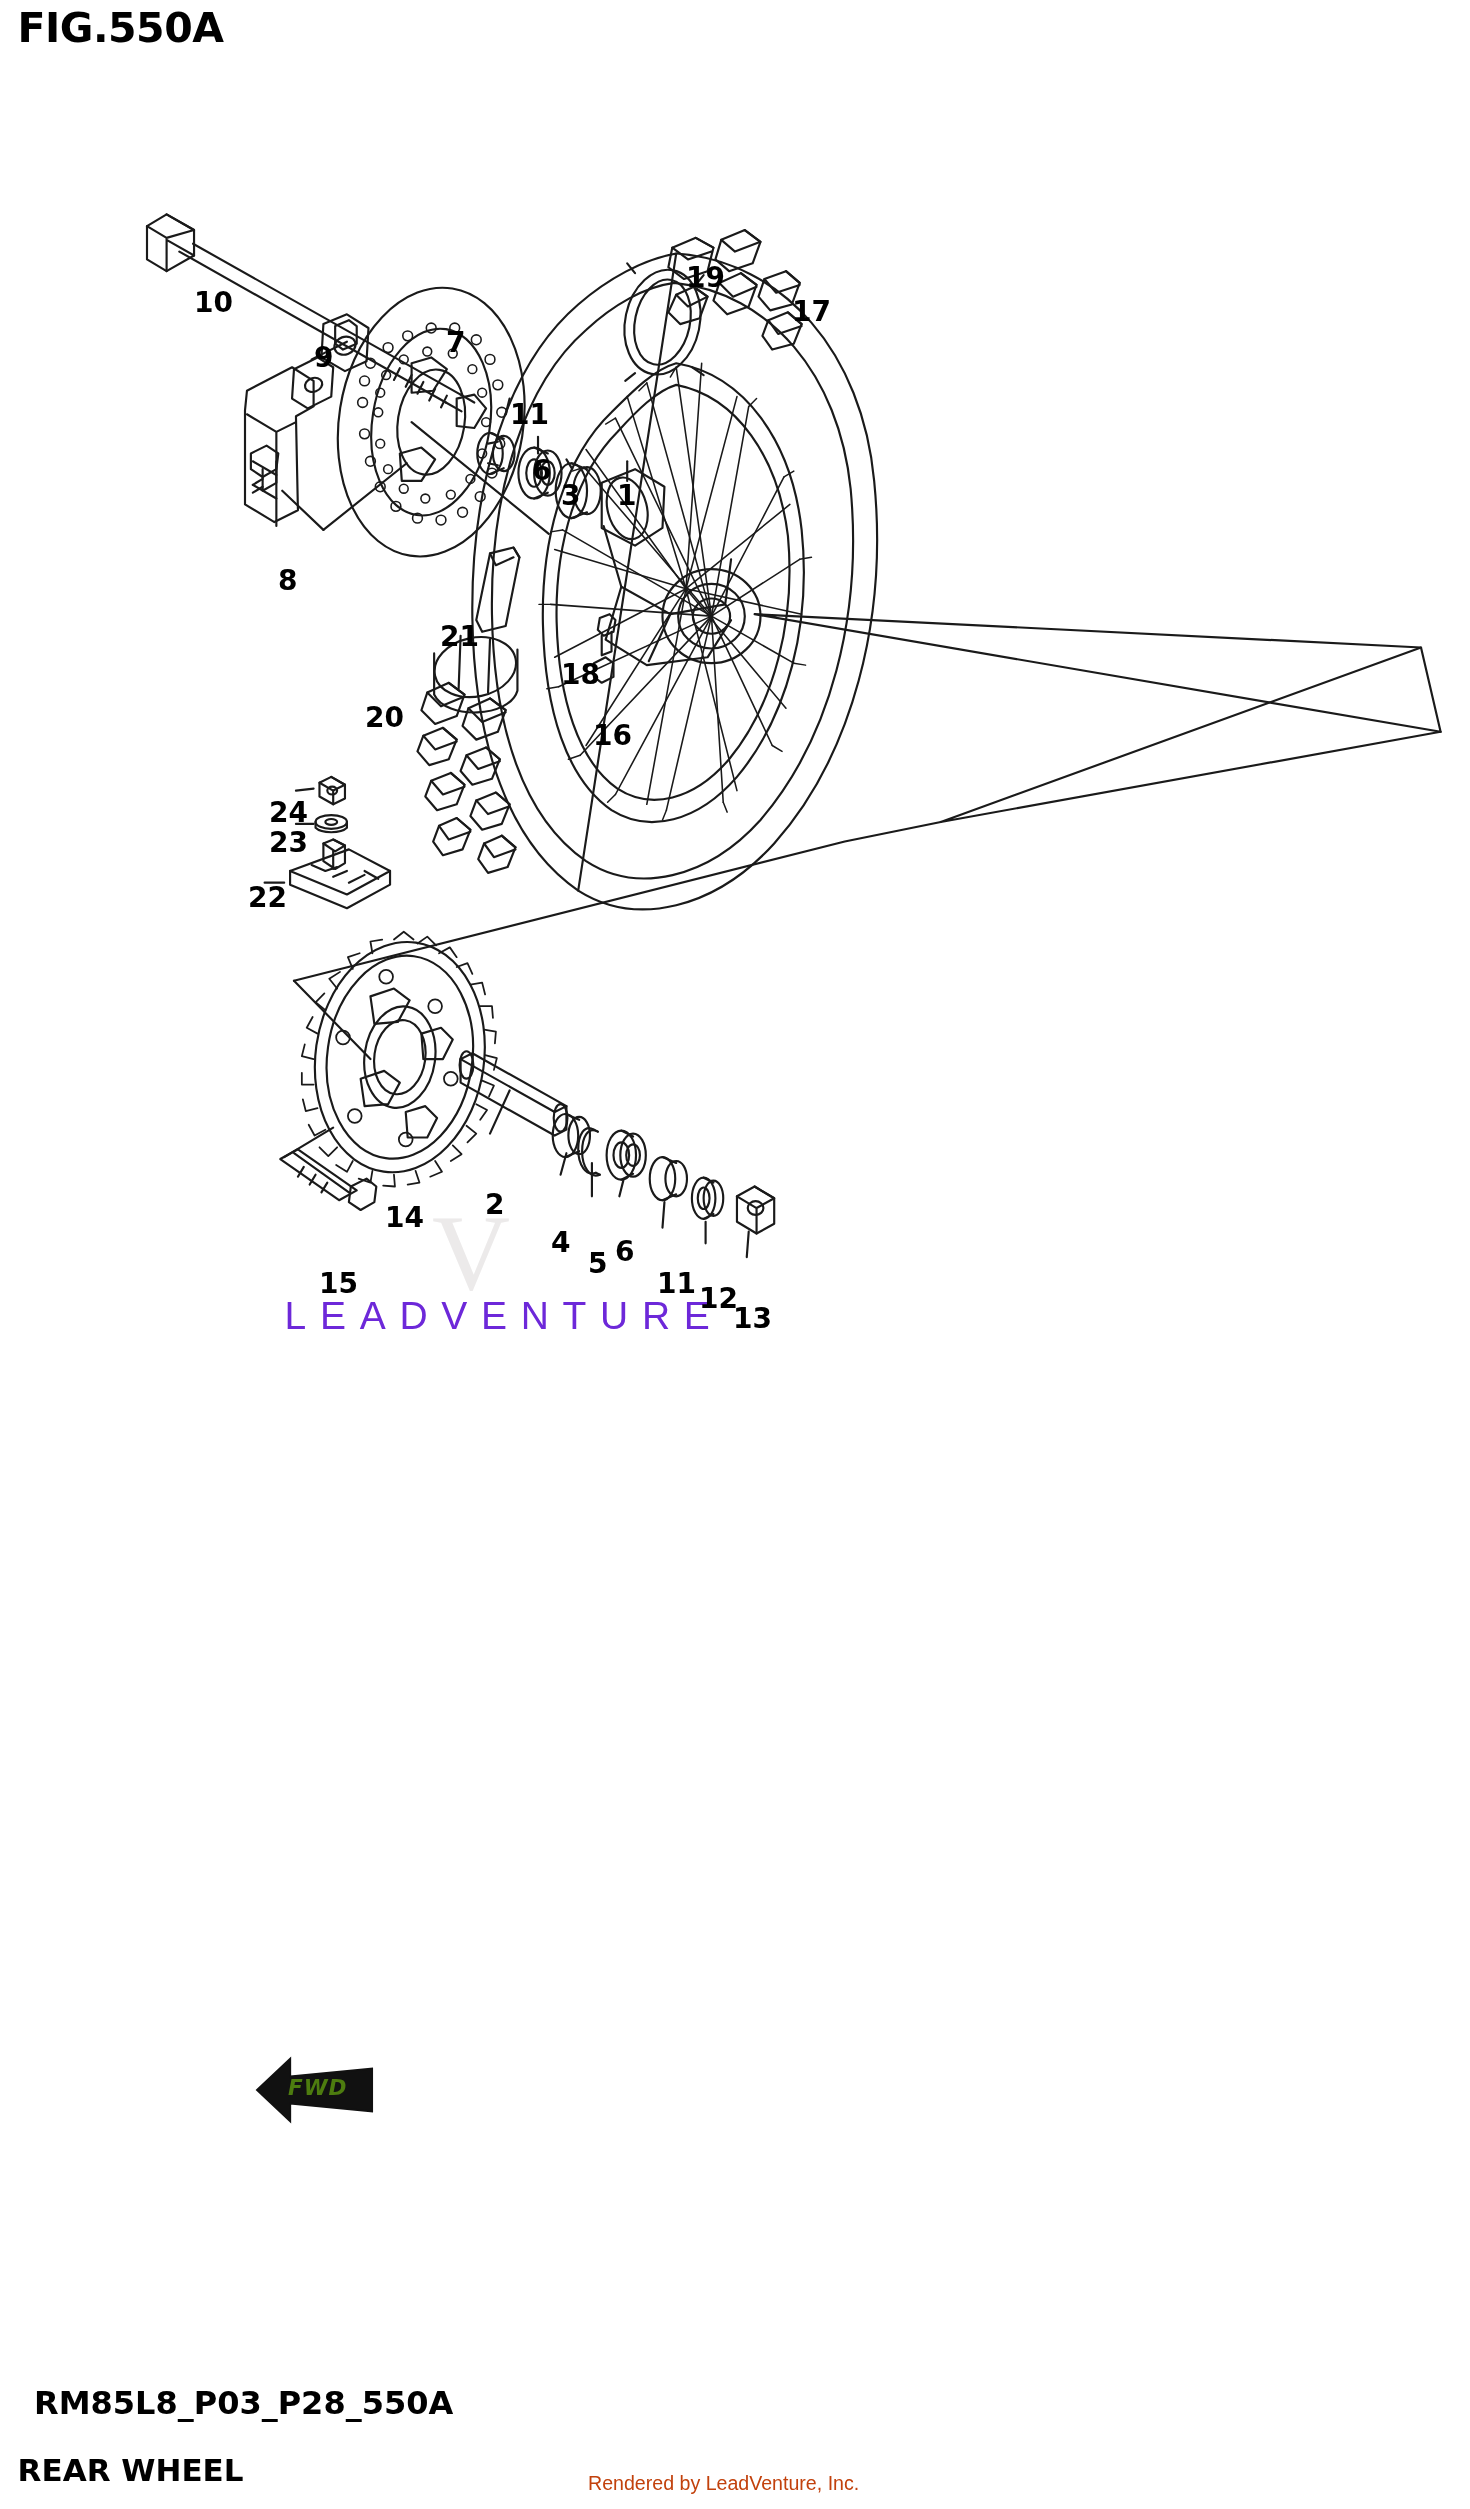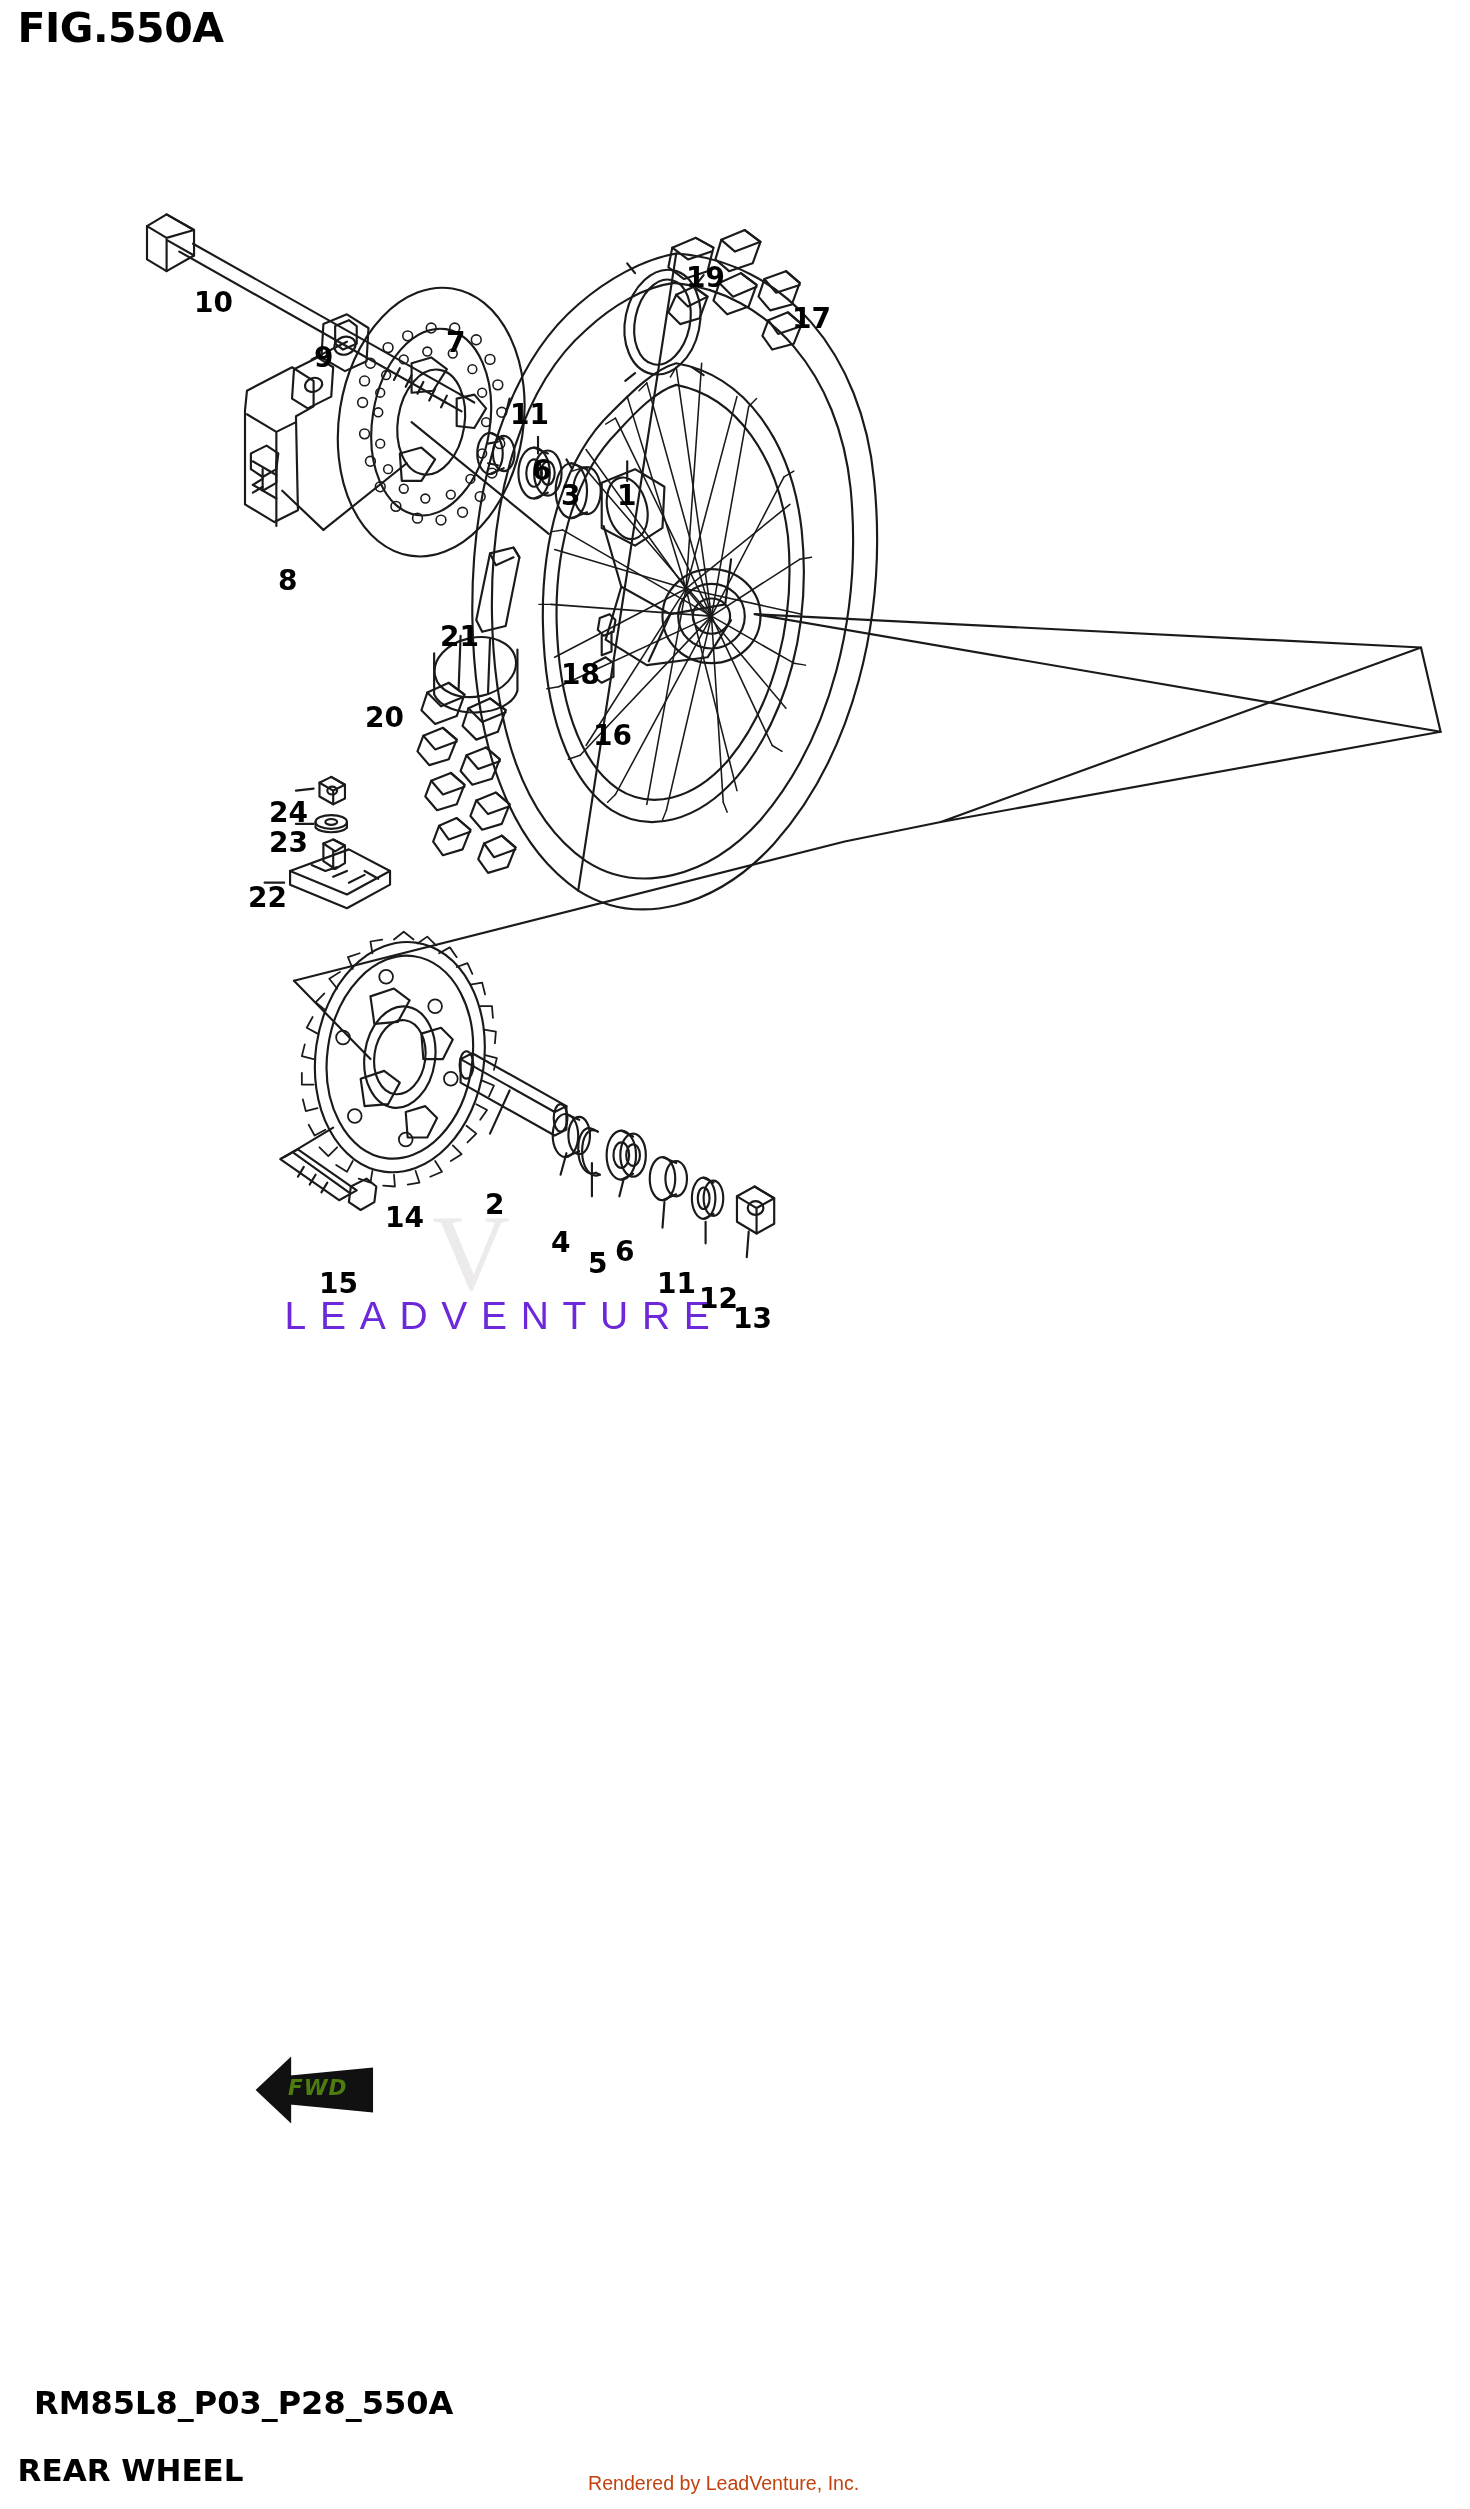--- a/index.html
+++ b/index.html
@@ -493,21 +493,21 @@
 
     <div id="fwd-label">
       <svg viewBox="0 0 130 80" width="127" height="78">
         <path d="M4 40 L38 8 L38 26 L122 18 L122 62 L38 54 L38 72 Z" fill="#111111" stroke="#111111" stroke-width="2"></path>
       </svg>
       <div class="fwd-text">FWD</div>
     </div>
 
   <div class="callout" style="left: 194px; top: 217px;">10</div>
       <div class="callout" style="left: 686px; top: 192px;">19</div>
-      <div class="callout" style="left: 792px; top: 233px;">17</div>
+      <div class="callout" style="left: 792px; top: 226px;">17</div>
       <div class="callout" style="left: 314px; top: 272px;">9</div>
       <div class="callout" style="left: 446px; top: 257px;">7</div>
       <div class="callout" style="left: 510px; top: 329px;">11</div>
       <div class="callout" style="left: 532px; top: 385px;">6</div>
       <div class="callout" style="left: 561px; top: 410px;">3</div>
       <div class="callout" style="left: 617px; top: 410px;">1</div>
       <div class="callout" style="left: 278px; top: 495px;">8</div>
       <div class="callout" style="left: 440px; top: 551px;">21</div>
       <div class="callout" style="left: 561px; top: 589px;">18</div>
       <div class="callout" style="left: 365px; top: 632px;">20</div>

